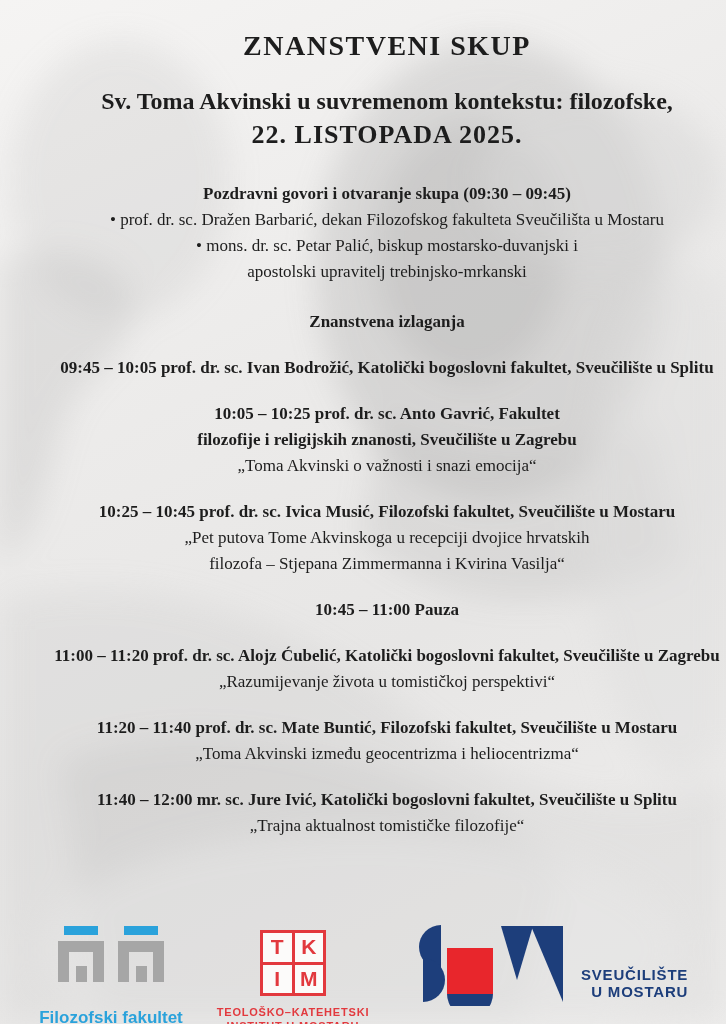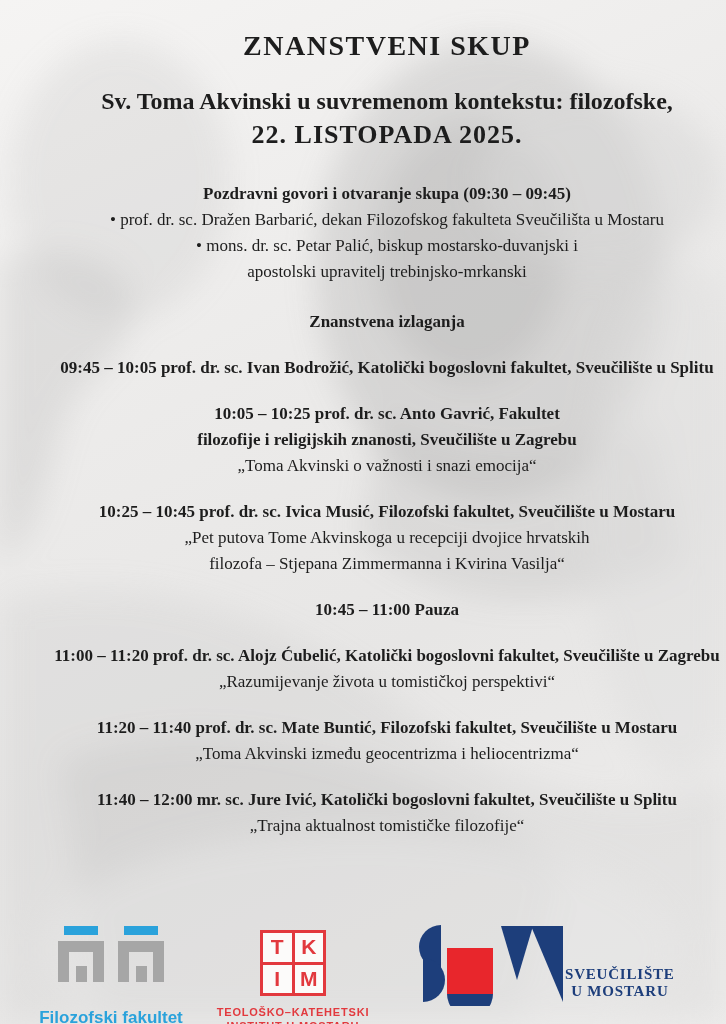--- a/index.html
+++ b/index.html
@@ -40,21 +40,21 @@
   .ffmo-sub{margin-top:12px;font-size:10px;font-weight:bold;color:#C3C3C3;letter-spacing:1.4px;}
   .logo-tkim{margin-left:22px;width:168px;margin-top:10px;display:flex;flex-direction:column;align-items:center;}
   .tkim-box{
     width:60px;height:60px;border:3px solid #E2393E;background:#E2393E;
     display:grid;grid-template-columns:1fr 1fr;grid-template-rows:1fr 1fr;gap:3px;
   }
   .tkim-cell{background:#fcfbfa;display:flex;align-items:center;justify-content:center;
     font-size:21px;font-weight:bold;color:#E2393E;}
   .tkim-text{margin-top:9px;font-size:11px;font-weight:bold;color:#E2393E;letter-spacing:.8px;line-height:14px;text-align:center;}
   .logo-sum{margin-left:18px;margin-top:2px;display:flex;align-items:flex-end;}
-  .sum-text{margin-left:0;margin-bottom:6px;font-size:15px;font-weight:bold;color:#1D3E7B;letter-spacing:.8px;line-height:17px;text-align:center;font-family:Liberation Serif, serif;}
+  .sum-text{margin-left:16px;margin-bottom:6px;font-size:15px;font-weight:bold;color:#1D3E7B;letter-spacing:.8px;line-height:17px;text-align:right;}
 </style>
 </head>
 <body>
 
 <div class="page">
 
   <svg class="bg-art" width="726" height="1024" viewBox="0 0 726 1024" aria-hidden="true">
     <ellipse cx="490" cy="270" rx="175" ry="230" fill="#8d8d8d" opacity="0.40"></ellipse>
     <ellipse cx="470" cy="250" rx="95" ry="130" fill="#777777" opacity="0.30"></ellipse>
     <ellipse cx="600" cy="180" rx="120" ry="90" fill="#c9c9c9" opacity="0.55"></ellipse>

